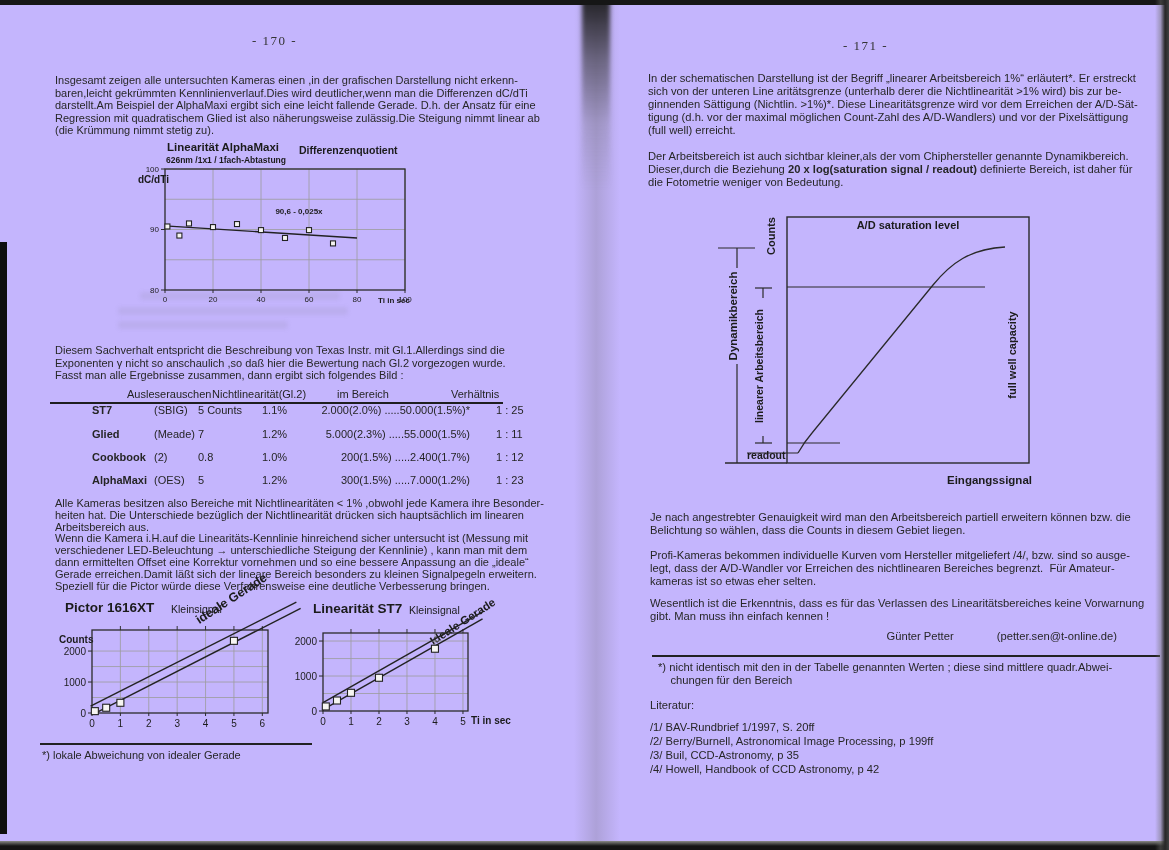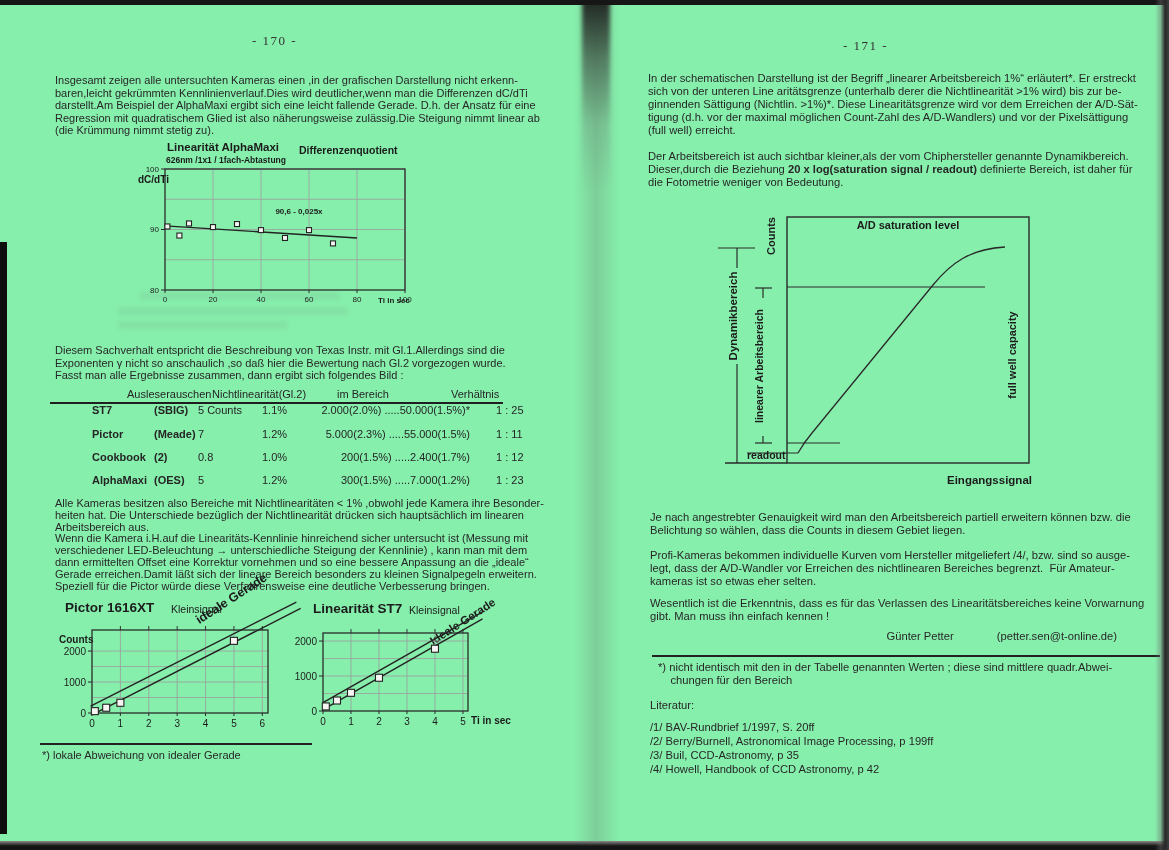--- a/index.html
+++ b/index.html
@@ -1,29 +1,29 @@
 <!DOCTYPE html>
 <html><head>
 <meta charset="utf-8">
 <style>
   html,body{margin:0;padding:0;background:#d8d7d4;}
-  #page{position:relative;width:1169px;height:850px;background:#86efac;overflow:hidden;
+  #page{position:relative;width:1169px;height:850px;background:#c4b5fd;overflow:hidden;
         font-family:"Liberation Sans",sans-serif;color:#252525;}
   .para{position:absolute;font-size:11px;line-height:12.5px;white-space:pre-wrap;color:#272727;}
   .para.rt{line-height:13.1px;font-size:11.2px;}
   .b{font-weight:bold;}
   .pagenum{position:absolute;font-family:"Liberation Serif",serif;font-size:13px;letter-spacing:1.5px;color:#333;}
   
   #dtable{position:absolute;left:50px;top:388px;width:460px;height:102px;font-size:11px;}
   #dtable .hd{position:absolute;top:0;white-space:nowrap;}
   #dtable .rule{position:absolute;left:0;top:14px;width:453px;height:2px;background:#1f1f1f;}
   .trow{position:absolute;left:0;width:460px;height:14px;margin-left:40px;}
   .trow span{position:absolute;white-space:nowrap;}
   .c-name{left:2px;font-weight:bold;}
-  .c-vendor{left:64px;font-weight:bold;}
+  .c-vendor{left:64px;}
   .c-noise{left:108px;}
   .c-nonlin{left:172px;}
   .c-range{left:200px;width:180px;text-align:right;}
   .c-ratio{left:406px;}
   
   .chart{position:absolute;}
   .chart svg{position:absolute;left:0;top:0;font-family:"Liberation Sans",sans-serif;fill:#1c1c1c;}
   .clabel{position:absolute;white-space:nowrap;color:#1b1b1b;}
   .diag{position:absolute;font-weight:bold;white-space:nowrap;transform:rotate(-33deg);transform-origin:left center;color:#1b1b1b;}
   
@@ -113,21 +113,21 @@
     <div class="rule"></div>
     <div class="trow" style="top:16px;">
       <span class="c-name">ST7</span>
       <span class="c-vendor">(SBIG)</span>
       <span class="c-noise">5 Counts</span>
       <span class="c-nonlin">1.1%</span>
       <span class="c-range">2.000(2.0%) .....50.000(1.5%)*</span>
       <span class="c-ratio">1 : 25</span>
     </div>
     <div class="trow" style="top:40px;">
-      <span class="c-name">Pictor</span>
+      <span class="c-name">Glied</span>
       <span class="c-vendor">(Meade)</span>
       <span class="c-noise">7</span>
       <span class="c-nonlin">1.2%</span>
       <span class="c-range">5.000(2.3%) .....55.000(1.5%)</span>
       <span class="c-ratio">1 : 11</span>
     </div>
     <div class="trow" style="top:63px;">
       <span class="c-name">Cookbook</span>
       <span class="c-vendor">(2)</span>
       <span class="c-noise">0.8</span>

